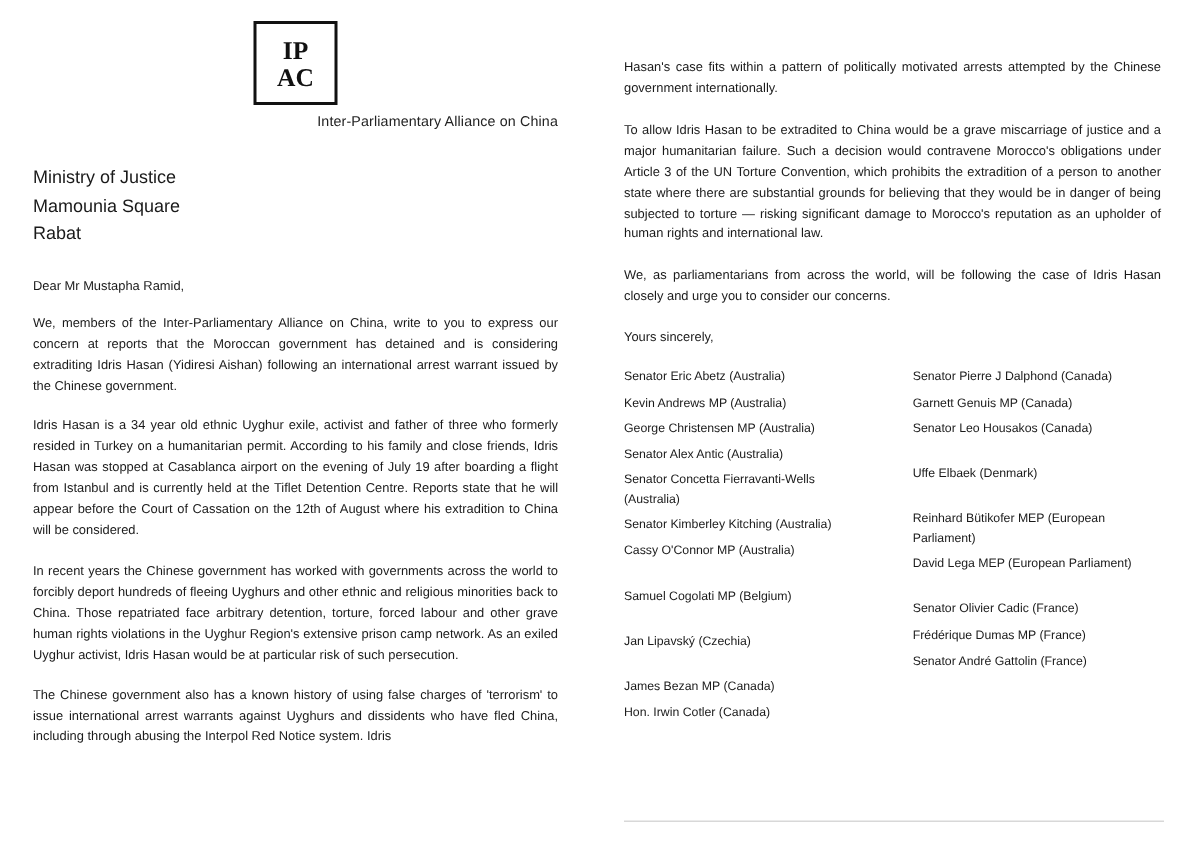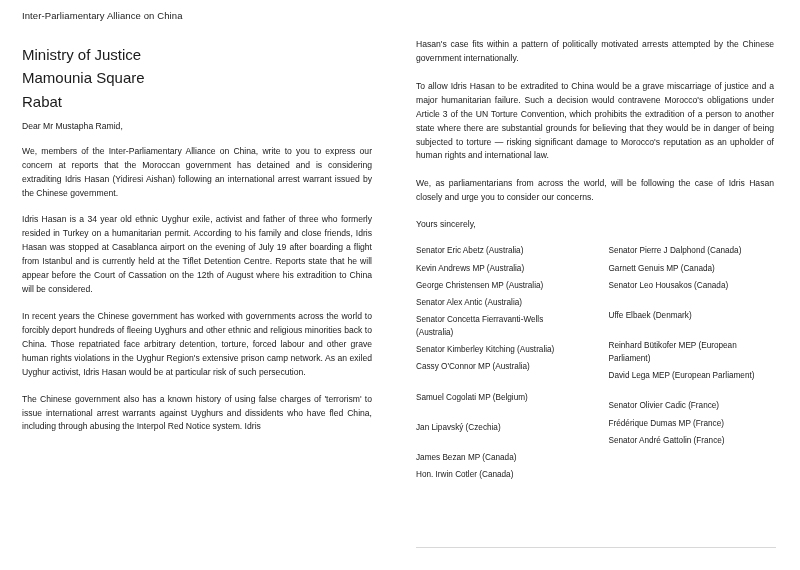--- a/index.html
+++ b/index.html
@@ -55,33 +55,33 @@
     font-family: "Liberation Serif", serif;
     font-weight: bold;
     font-size: 17px;
     letter-spacing: 0px;
     color: #111;
   }
   .logo-row.second {
     margin-top: 1px;
   }
   .org-name {
-    text-align: left;
+    text-align: right;
     font-size: 9.5px;
     color: #222;
     margin-bottom: 22px;
     letter-spacing: 0.1px;
   }
 
   
   .addr {
-    font-size: 15px;
+    font-size: 12px;
     line-height: 1.55;
     color: #1a1a1a;
-    margin-bottom: 8px;
+    margin-bottom: 20px;
   }
   .date {
     text-align: right;
     font-size: 8.6px;
     margin-bottom: 16px;
     padding-right: 2px;
   }
   .salutation {
     font-size: 8.6px;
     margin-bottom: 14px;
@@ -126,20 +126,26 @@
     background: #d8d8d8;
   }
 </style>
 </head>
 <body>
 
 <div class="page">
 
   <div class="col col-left">
 
+    <div class="logo-wrap">
+      <div class="logo-box">
+        <div class="logo-row">IP</div>
+        <div class="logo-row second">AC</div>
+      </div>
+    </div>
 
     <div class="org-name">Inter-Parliamentary Alliance on China</div>
 
     <div class="addr" style="white-space: pre-line;">Ministry of Justice
 Mamounia Square
 Rabat</div>
 
 
     <div class="salutation">Dear Mr Mustapha Ramid,</div>
 

